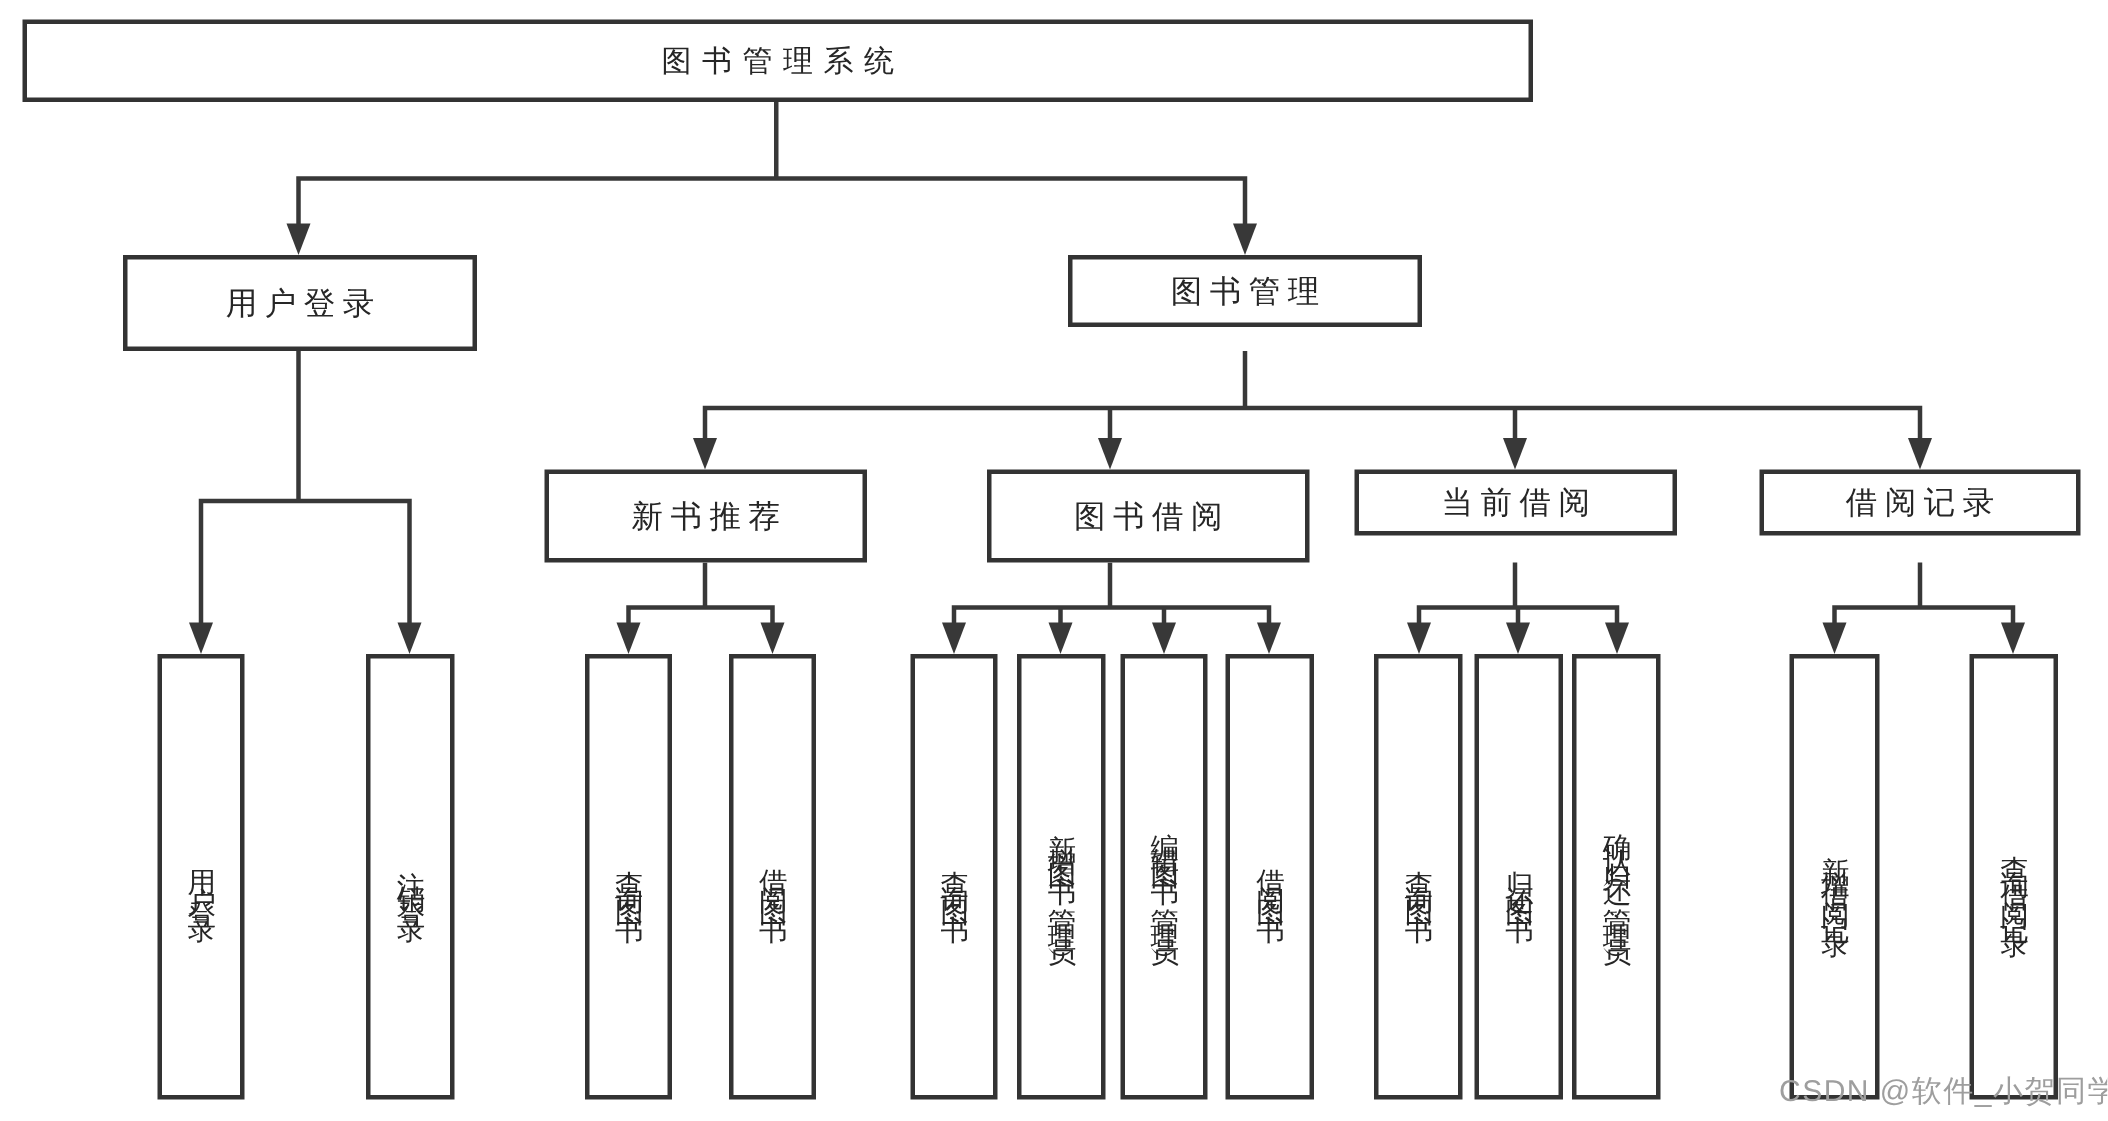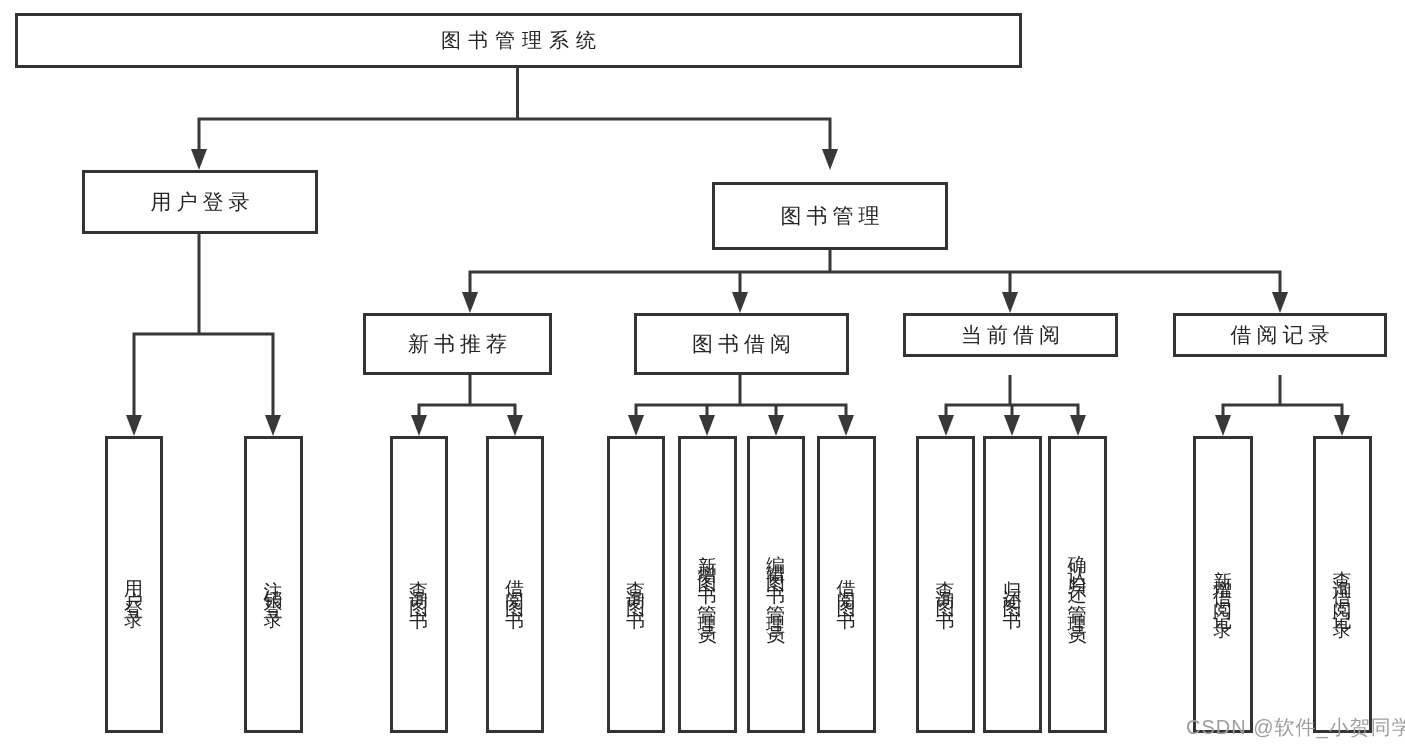--- a/index.html
+++ b/index.html
@@ -81,28 +81,28 @@
     <polygon class="arrow" points="1334,415 1350,415 1342,436"></polygon>
   </svg>
 
   <div class="node hbox root" style="left:15px;top:13px;width:1007px;height:55px;">
     <span>图书管理系统</span>
   </div>
 
   <div class="node hbox" style="left:82px;top:170px;width:236px;height:64px;">
     <span>用户登录</span>
   </div>
-  <div class="node hbox" style="left:712px;top:170px;width:236px;height:68px;margin-top:12px;">
+  <div class="node hbox" style="left:712px;top:170px;width:236px;height:48px;">
     <span>图书管理</span>
   </div>
 
-  <div class="node hbox" style="left:363px;top:313px;width:189px;height:62px;">
+  <div class="node hbox" style="left:363px;top:313px;width:215px;height:62px;">
     <span>新书推荐</span>
   </div>
-  <div class="node hbox" style="left:634px;top:313px;width:215px;height:62px;justify-content:center;">
+  <div class="node hbox" style="left:658px;top:313px;width:215px;height:62px;justify-content:center;">
     <span>图书借阅</span>
   </div>
   <div class="node hbox" style="left:903px;top:313px;width:215px;height:44px;">
     <span>当前借阅</span>
   </div>
   <div class="node hbox" style="left:1173px;top:313px;width:214px;height:44px;">
     <span>借阅记录</span>
   </div>
 
   <div class="node leaf" style="left:105px;top:436px;width:58px;height:297px;">

